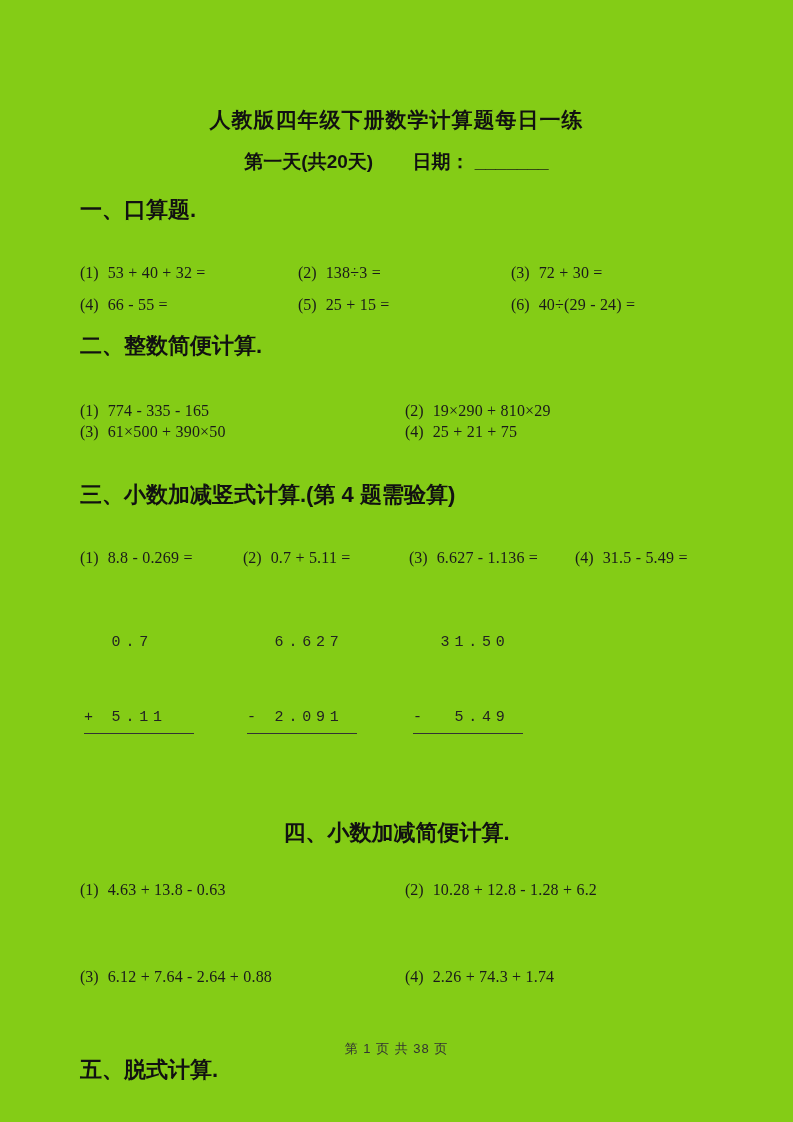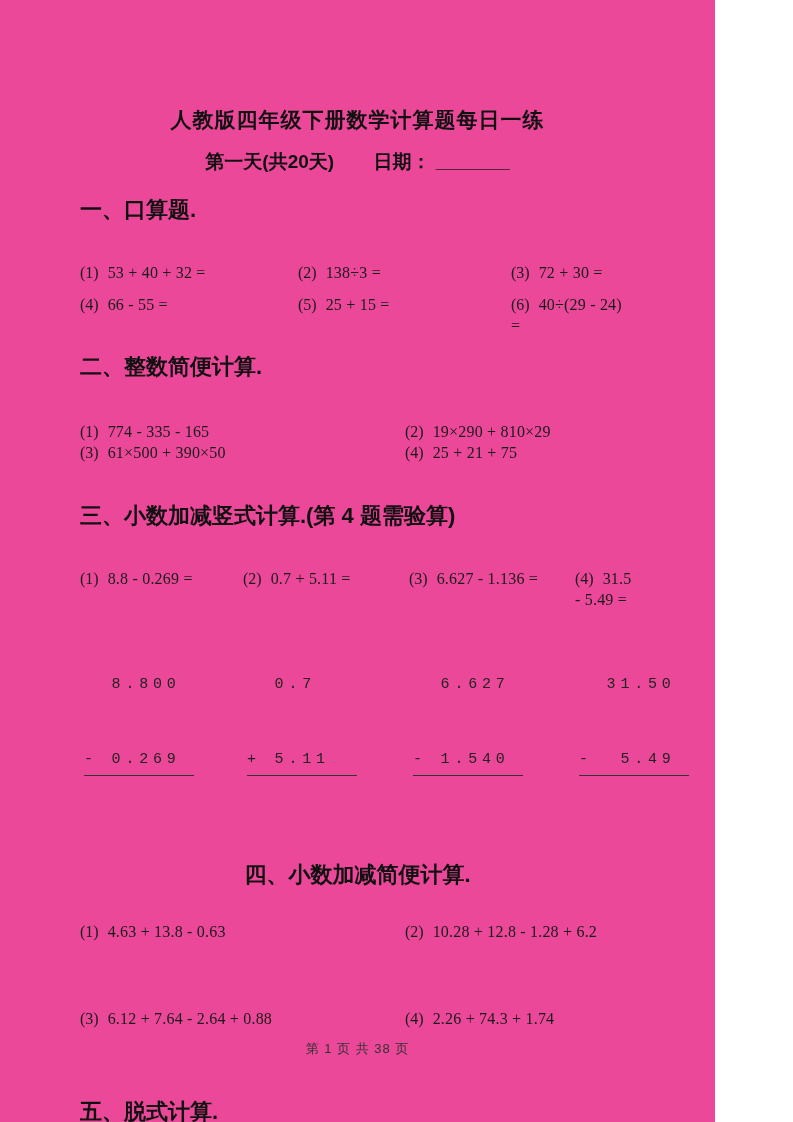--- a/index.html
+++ b/index.html
@@ -2,24 +2,24 @@
 <html><head>
 <meta charset="utf-8">
 <style>
   html, body {
     margin: 0;
     padding: 0;
     background: #ffffff;
   }
   .page {
     position: relative;
-    width: 715px;
+    width: 793px;
     height: 1122px;
     box-sizing: border-box;
-    background: #ec4899;
+    background: #84cc16;
     padding: 105px 80px 0 80px;
     overflow: hidden;
     color: #1a1a1a;
     font-family: "Liberation Serif", serif;
   }
   .title {
     text-align: center;
     font-family: "Liberation Sans", sans-serif;
     font-weight: bold;
     font-size: 21px;
@@ -169,34 +169,28 @@
       <span class="no">(3)</span><span class="expr">6.627 - 1.136 =</span>
     </div>
     <div class="prob">
       <span class="no">(4)</span><span class="expr">31.5 - 5.49 =</span>
     </div>
   </div>
 
   <div class="grid fourcol stacks">
     <div>
       <div class="stack">
-        <div class="stack-top">  8.800</div>
-        <div class="stack-bottom">- 0.269</div>
-      </div>
-    </div>
-    <div>
-      <div class="stack">
         <div class="stack-top">  0.7</div>
         <div class="stack-bottom">+ 5.11</div>
       </div>
     </div>
     <div>
       <div class="stack">
         <div class="stack-top">  6.627</div>
-        <div class="stack-bottom">- 1.540</div>
+        <div class="stack-bottom">- 2.091</div>
       </div>
     </div>
     <div>
       <div class="stack">
         <div class="stack-top">  31.50</div>
         <div class="stack-bottom">-  5.49</div>
       </div>
     </div>
   </div>
 

